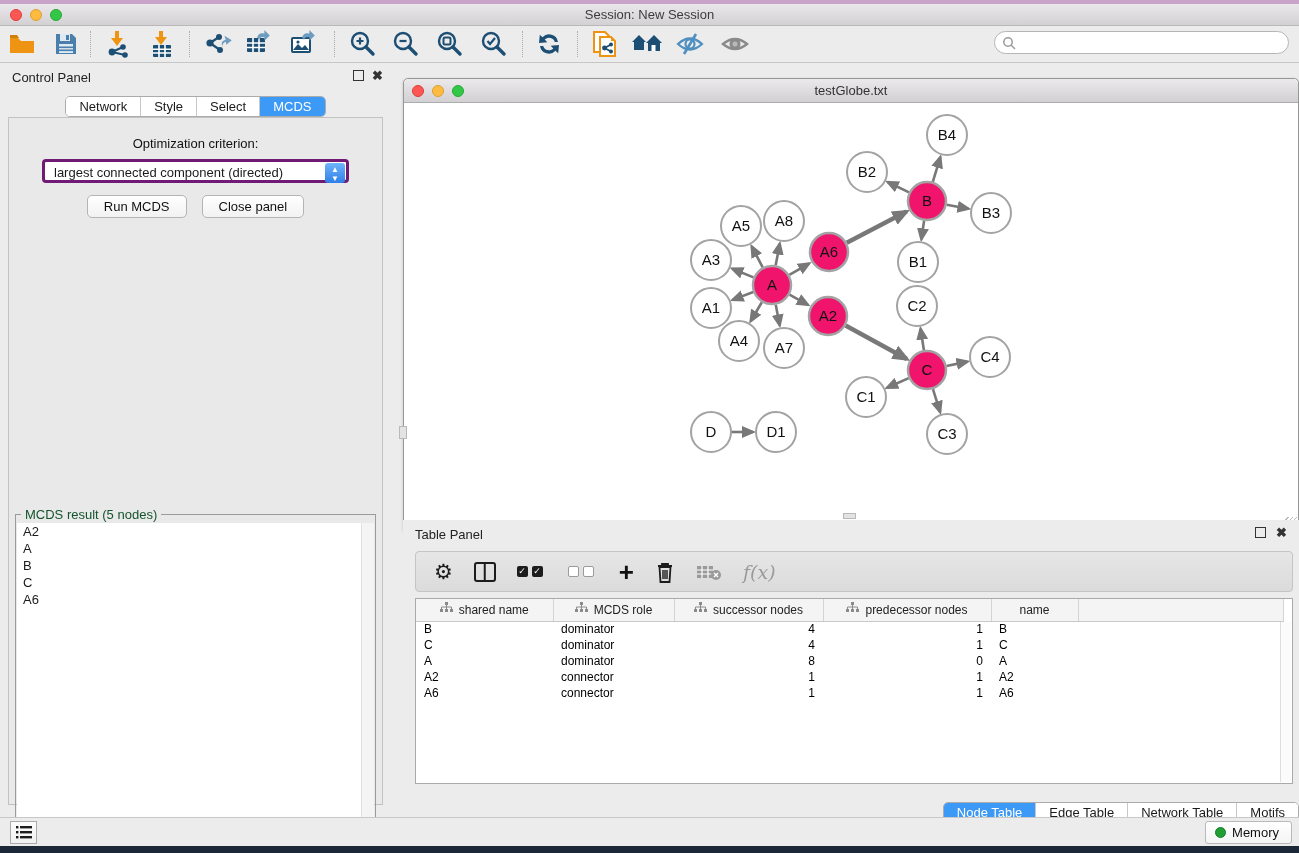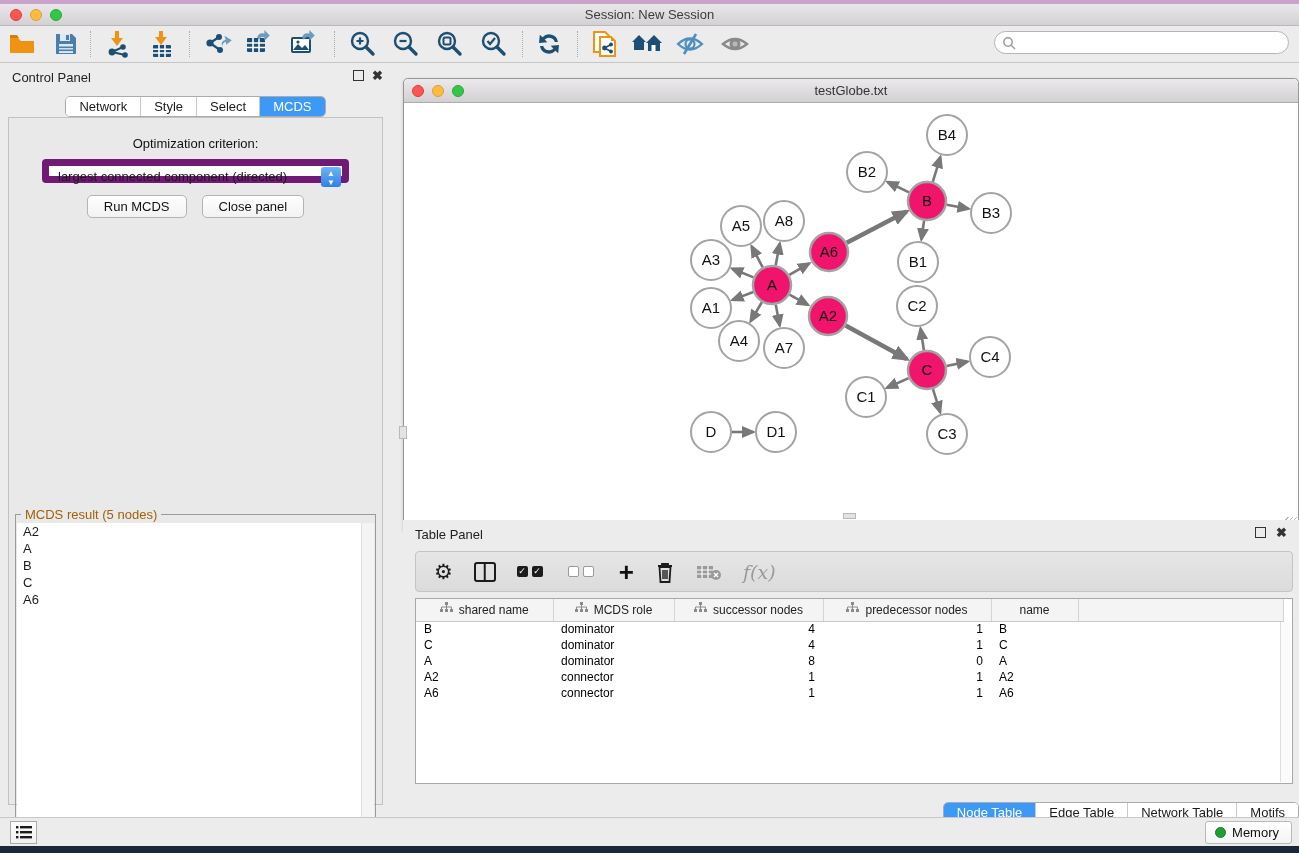--- a/index.html
+++ b/index.html
@@ -53,38 +53,38 @@
   }
   .tabstrip .tab:last-child { border-right:none; }
   .tabstrip .tab.sel { background:#3D99F6; color:#fff; }
   .cp-body {
     position:absolute; left:8px; top:54px; width:375px; height:688px;
     background:#E9E9E9; border:1px solid #C2C2C2;
   }
   .opt-label { text-align:center; margin-top:18px; font-size:13px; color:#111; }
   .combo {
     position:relative; margin:8px auto 0 auto; width:307px; height:24px; background:#fff;
-    border:7px solid #701a75; border-radius:4px; font-size:13px; line-height:22px; padding-left:9px; cursor:pointer;
+    border:3px solid #701a75; border-radius:4px; font-size:13px; line-height:22px; padding-left:9px; cursor:pointer;
   }
   .combo .stepper {
     position:absolute; right:1px; top:1px; width:20px; height:20px; border-radius:3px;
     background:linear-gradient(#6FB5FA,#2E7FE8); color:#fff; text-align:center; font-size:8px; line-height:9px; padding-top:2px;
   }
   .cp-buttons { display:flex; justify-content:center; gap:15px; margin-top:12px; }
   .btn {
     height:23px; padding:0 16px; background:linear-gradient(#FFFFFF,#F2F2F2);
     border:1px solid #B4B4B4; border-radius:5px; font-size:13px; color:#111; cursor:pointer;
     font-family:"Liberation Sans",sans-serif;
   }
   .result-group {
     position:absolute; left:6px; top:396px; width:361px; height:341px;
     border:1px solid #9B9B9B;
   }
   .result-group .gtitle {
-    position:absolute; left:5px; top:-8px; background:#E9E9E9; padding:0 4px; font-size:13px; color:#a16207;
+    position:absolute; left:5px; top:-8px; background:#E9E9E9; padding:0 4px; font-size:13px; color:#14532d;
   }
   .result-list { position:absolute; left:1px; top:8px; width:345px; height:330px; background:#fff; overflow:hidden; }
   .result-list .item { font-size:13px; padding:1px 0 1px 6px; line-height:15px; }
   .result-scroll { position:absolute; right:1px; top:8px; width:13px; height:330px; background:#F4F4F4; border-left:1px solid #E0E0E0; }
 
   
   .net-window {
     position:absolute; left:403px; top:78px; width:896px; height:453px;
     background:#fff; border:1px solid #979797; border-radius:5px 5px 0 0;
     box-shadow:0 1px 3px rgba(0,0,0,0.18);

